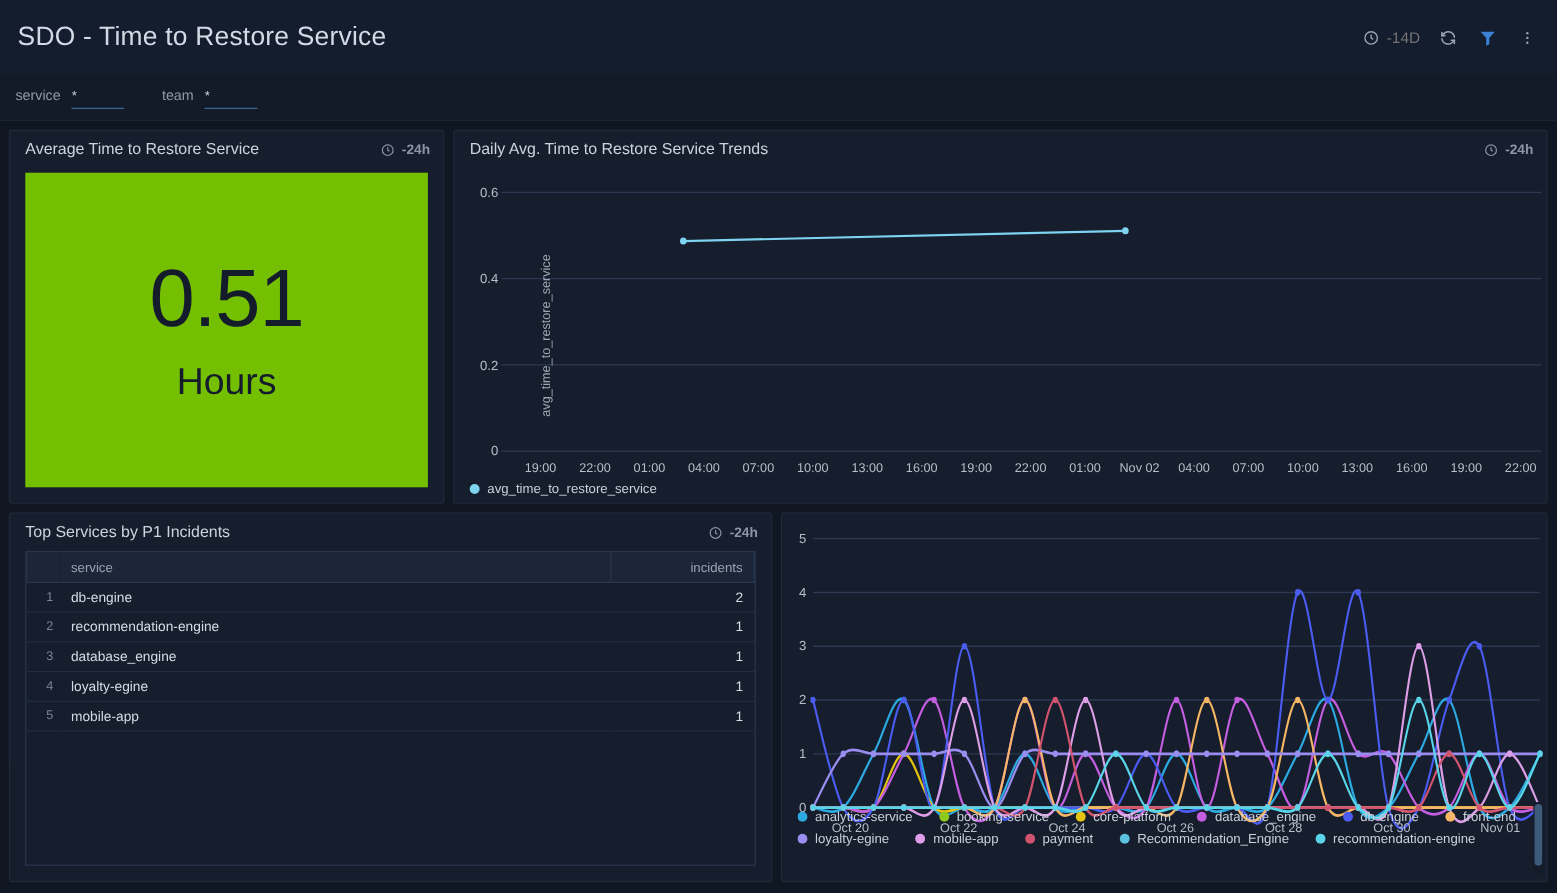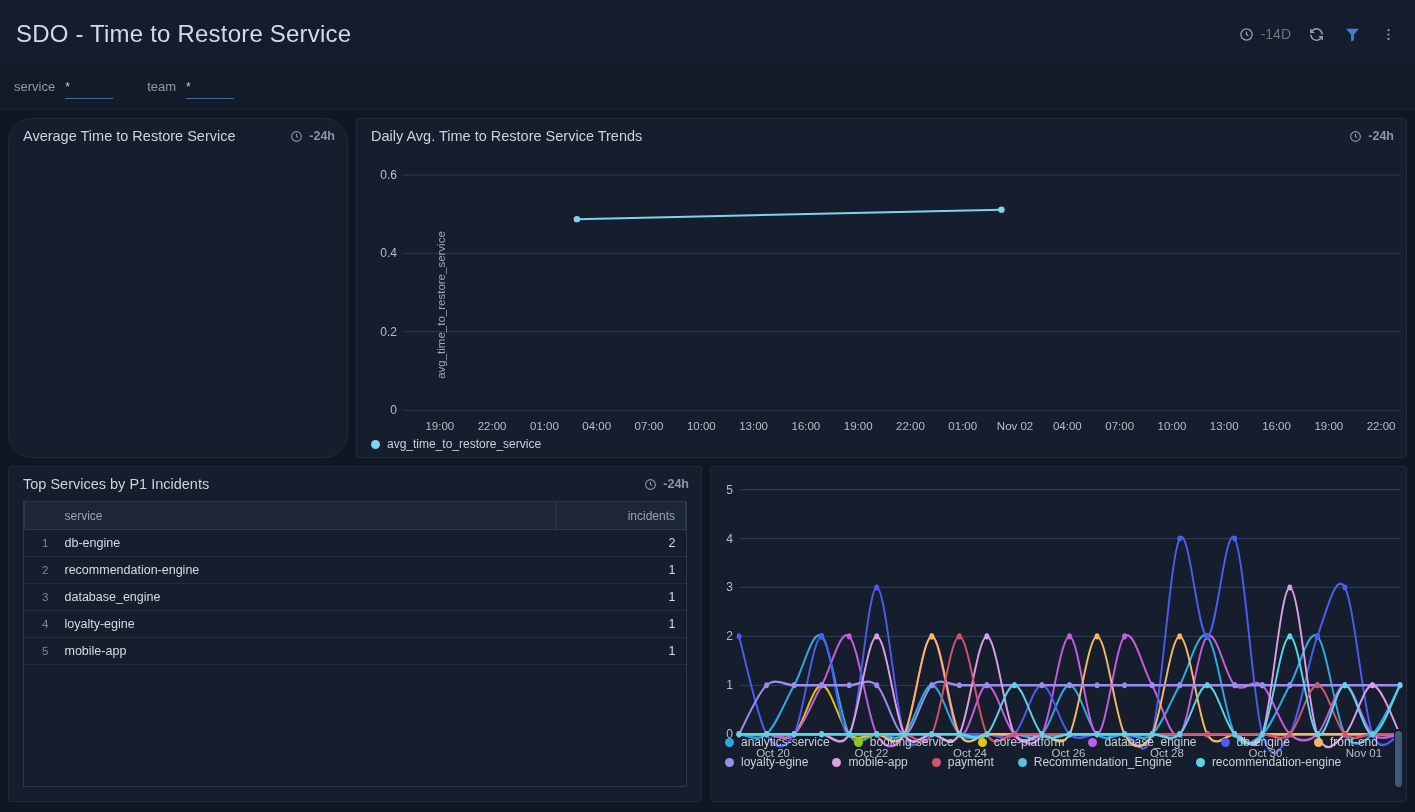--- a/index.html
+++ b/index.html
@@ -63,21 +63,21 @@
     padding: 0 12px 0 14px; flex: 0 0 auto;
   }
   .panel-title { font-size: 14.5px; color: #ccd3dd; font-weight: 400; }
   .panel-time {
     margin-left: auto; display: flex; align-items: center; gap: 6px;
     font-size: 12.5px; color: #8b95a5; font-weight: 600;
   }
   .panel-body { flex: 1 1 auto; position: relative; overflow: hidden; }
 
   
-  .p-stat { width: 340px; height: 340px; border-radius: 24px; }
+  .p-stat { width: 396px; height: 340px; }
   .stat-box {
     position: absolute; left: 14px; top: 4px; right: 14px; bottom: 14px;
     background: #73bf00;
     display: flex; flex-direction: column; align-items: center; justify-content: center;
   }
   .stat-value { font-size: 74px; color: #141c2c; font-weight: 400; line-height: 1; letter-spacing: -1px;}
   .stat-unit { font-size: 34px; color: #141c2c; font-weight: 400; margin-top: 20px; }
 
   
   .p-trends { flex: 1 1 auto; height: 340px; }
@@ -190,20 +190,26 @@
         <span class="panel-title">Average Time to Restore Service</span>
         <span class="panel-time">
           <span>
             <svg width="13" height="13" viewBox="0 0 24 24" fill="none" stroke="#8b95a5" stroke-width="2">
               <circle cx="12" cy="12" r="9"></circle>
                 <path d="M12 7v5l3 2"></path>
             </svg>
           </span>
           <span>-24h</span>
         </span>
+      </div>
+      <div class="panel-body">
+        <div class="stat-box">
+          <div class="stat-value">0.51</div>
+          <div class="stat-unit">Hours</div>
+        </div>
       </div>
     </div>
 
     <div class="panel p-trends">
       <div class="panel-head">
         <span class="panel-title">Daily Avg. Time to Restore Service Trends</span>
         <span class="panel-time">
           <span>
             <svg width="13" height="13" viewBox="0 0 24 24" fill="none" stroke="#8b95a5" stroke-width="2">
               <circle cx="12" cy="12" r="9"></circle>

